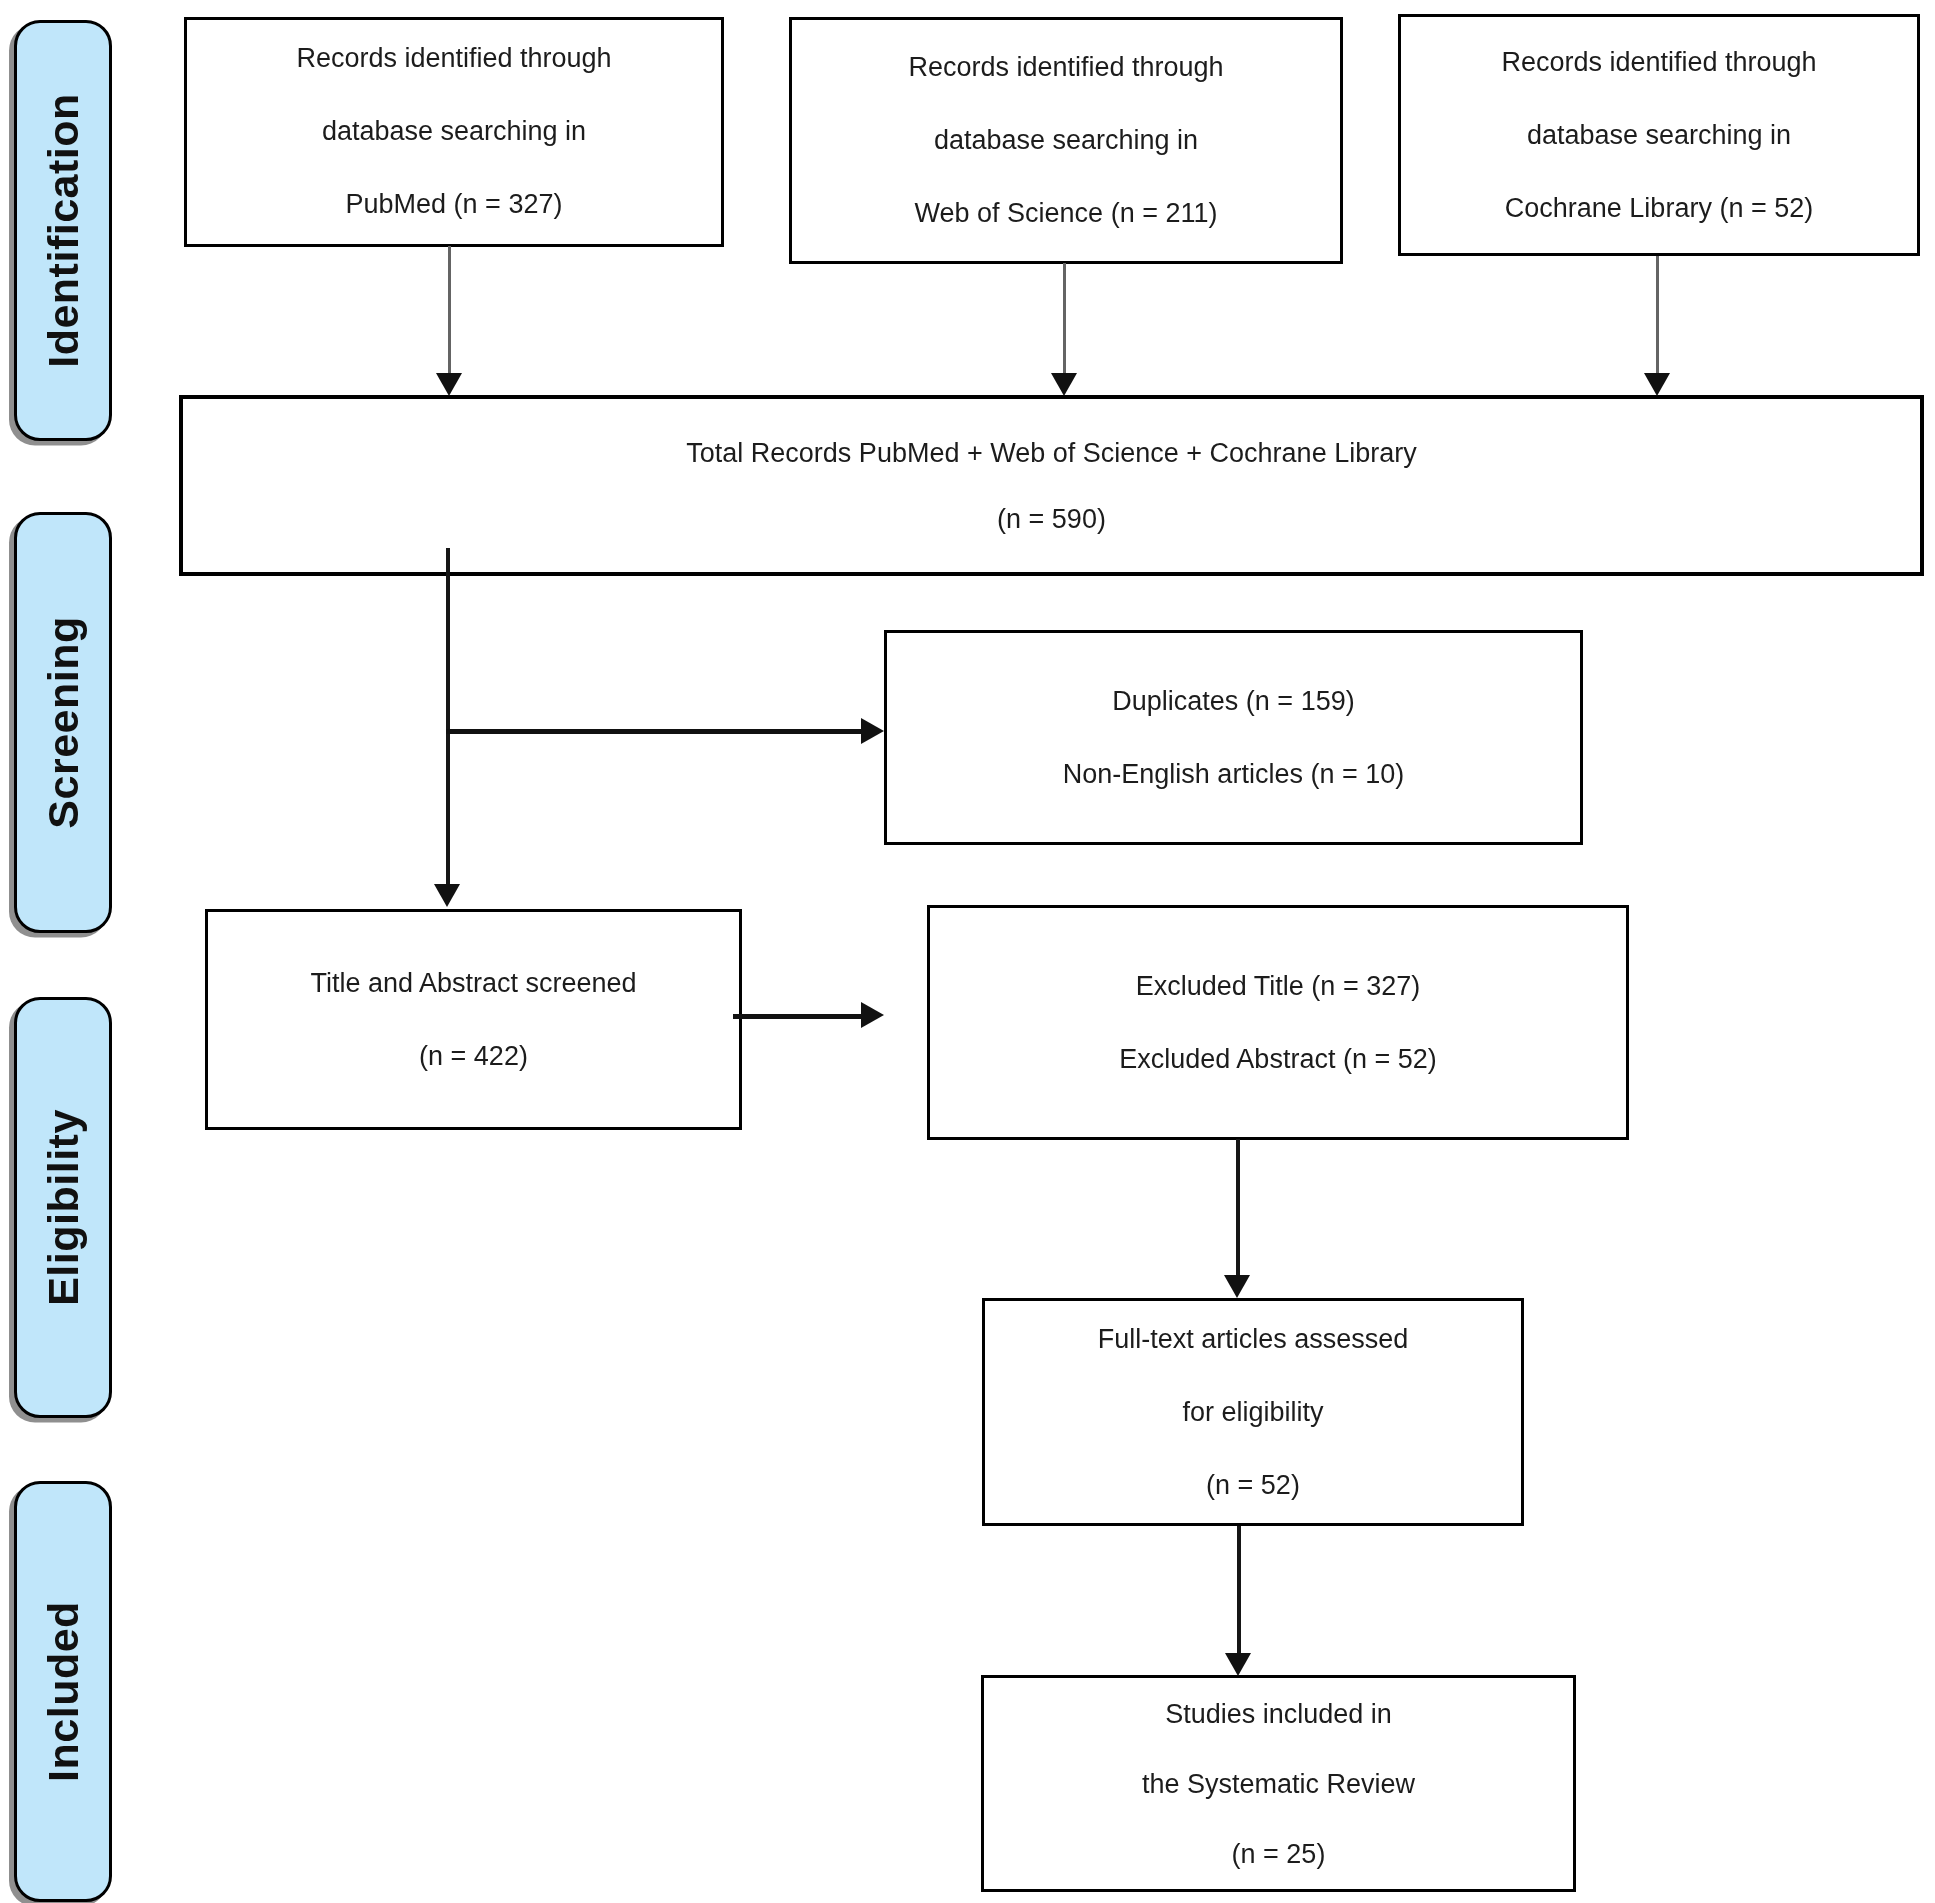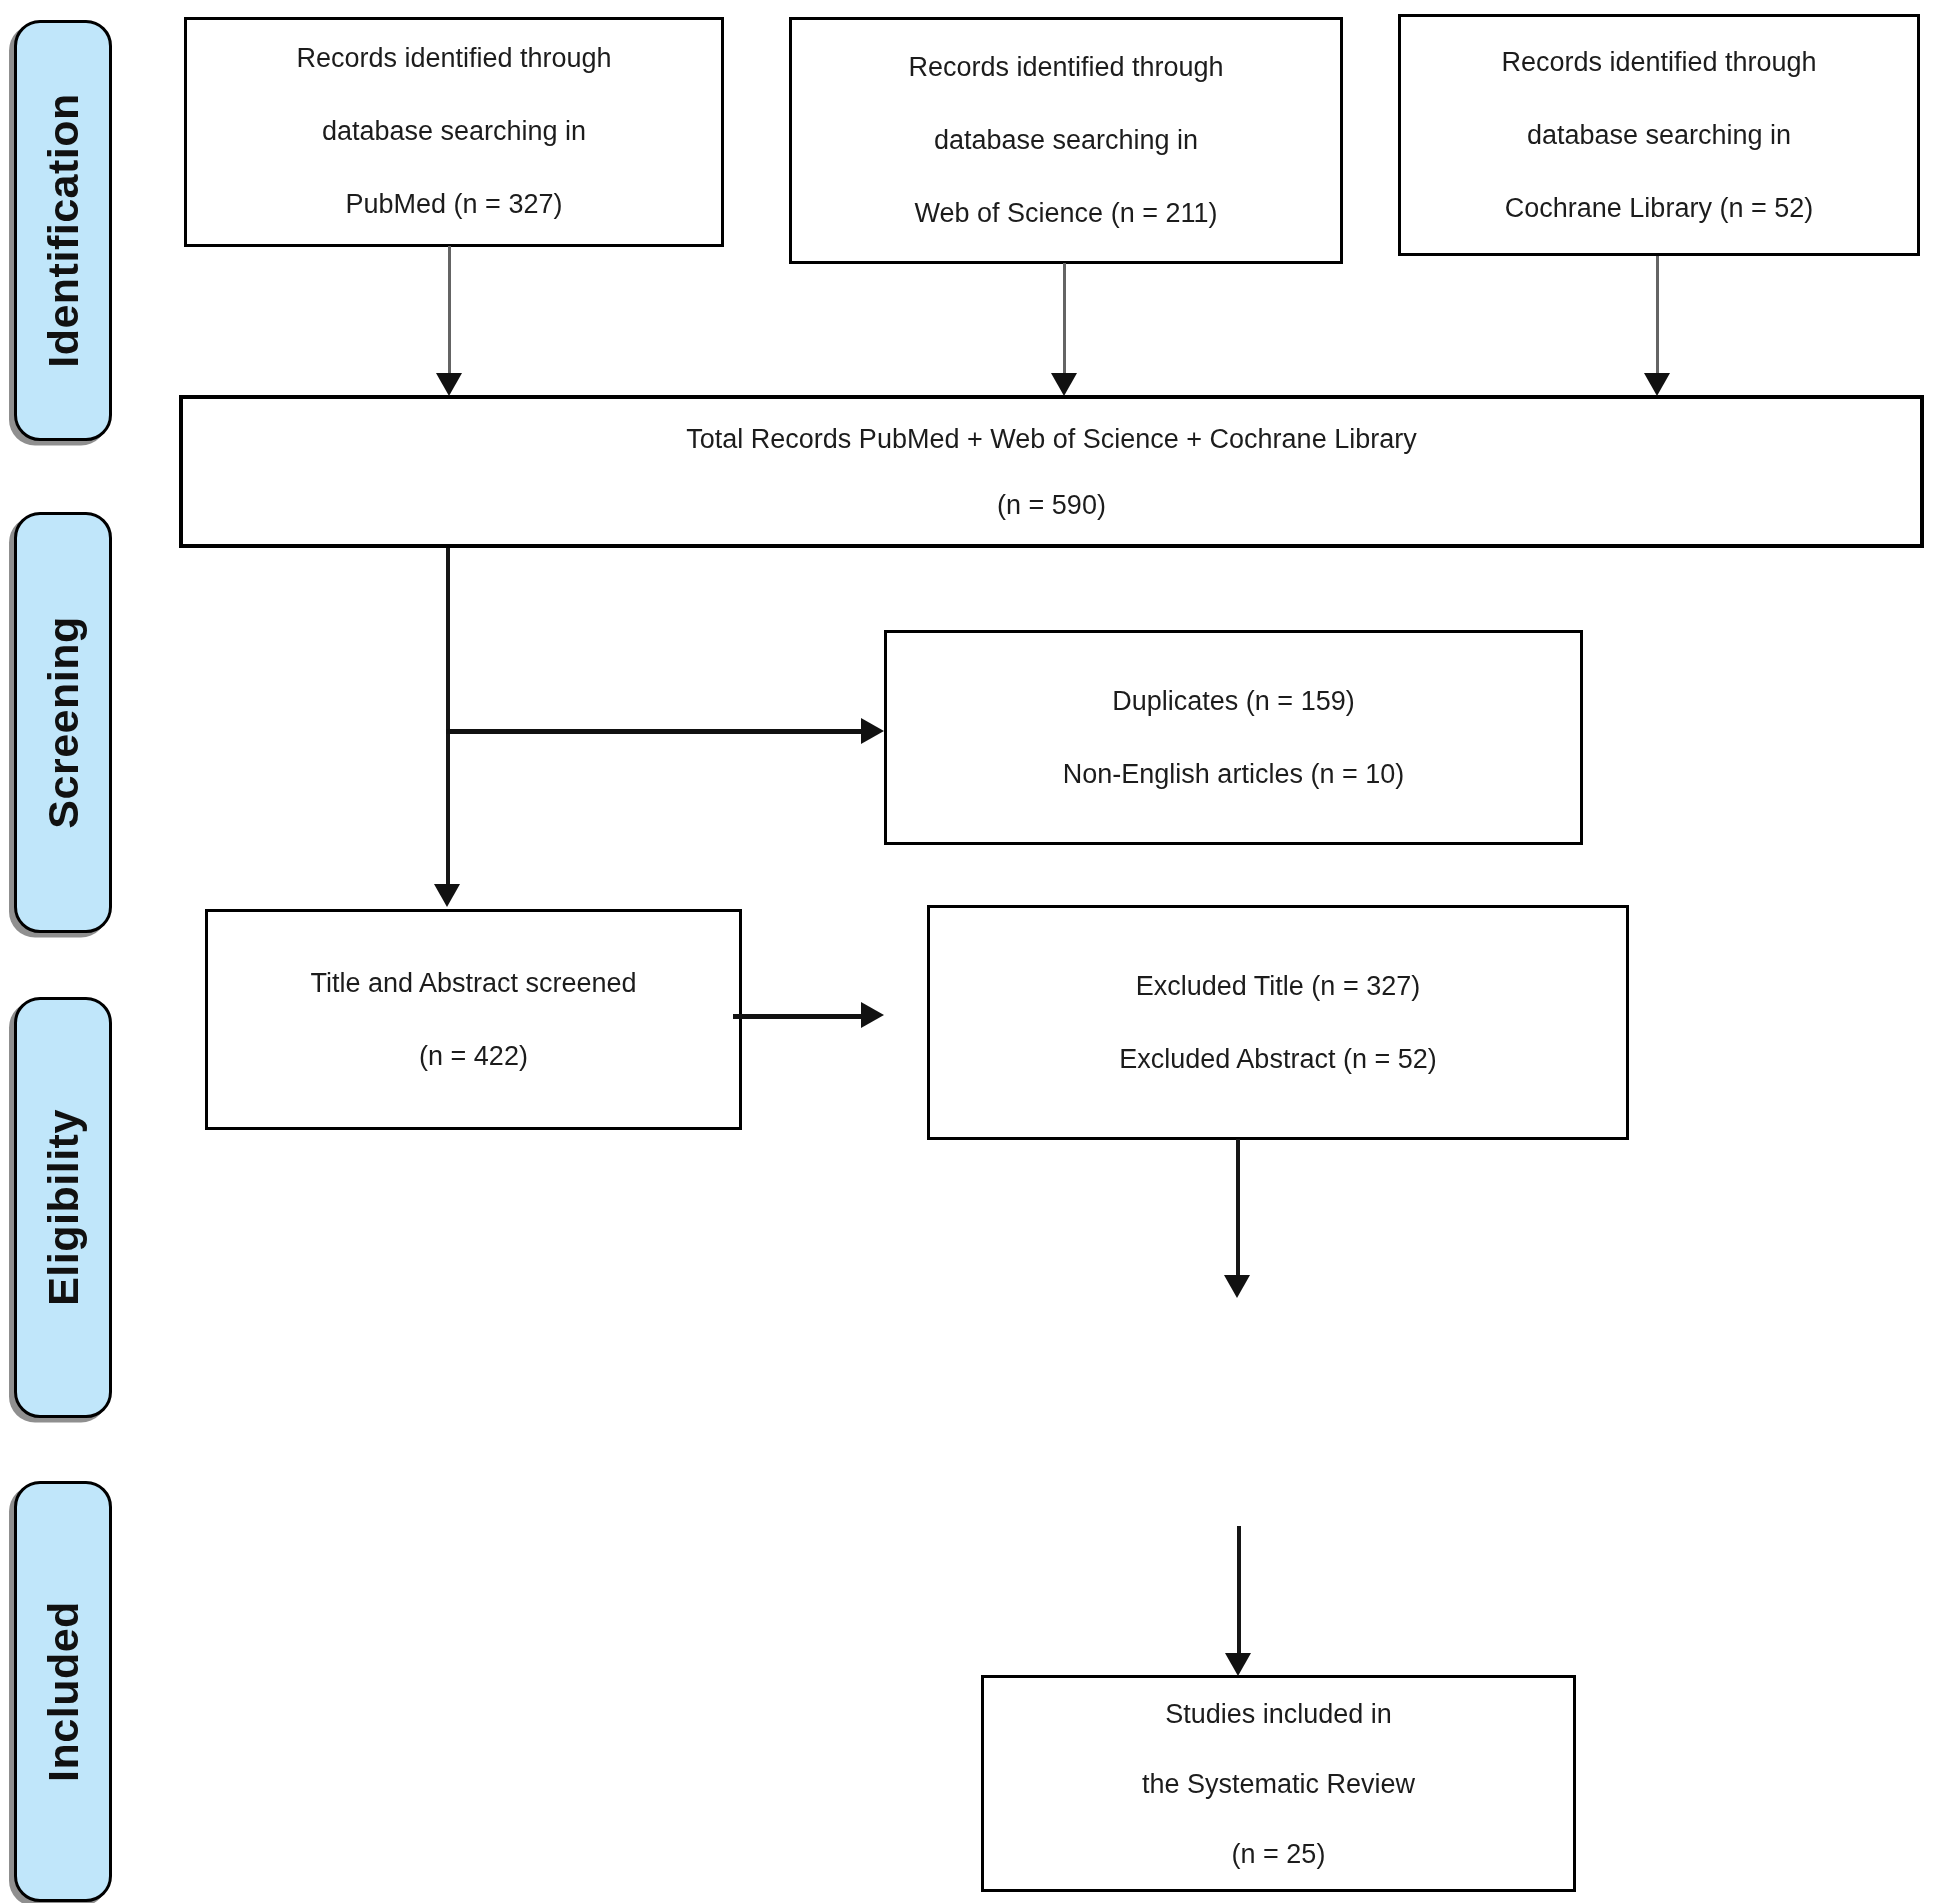--- a/index.html
+++ b/index.html
@@ -81,32 +81,35 @@
   <div class="fbox" style="left:184px;top:16.5px;width:540px;height:230px;">Records identified through
 database searching in
 PubMed (n = 327)</div>
   <div class="fbox" style="left:789px;top:16.5px;width:554px;height:247px;">Records identified through
 database searching in
 Web of Science (n = 211)</div>
   <div class="fbox" style="left:1398px;top:14px;width:522px;height:242px;">Records identified through
 database searching in
 Cochrane Library (n = 52)</div>
 
-  <div class="fbox total" style="left:179px;top:395px;width:1745px;height:153px;line-height:66px;">Total Records PubMed + Web of Science + Cochrane Library
+  <div class="fbox total" style="left:179px;top:395px;width:1745px;height:181px;line-height:66px;">Total Records PubMed + Web of Science + Cochrane Library
 (n = 590)</div>
 
   <div class="fbox" style="left:884px;top:630px;width:699px;height:215px;">Duplicates (n = 159)
 Non-English articles (n = 10)</div>
 
   <div class="fbox" style="left:195px;top:909px;width:537px;height:221px;margin-left:10px;">Title and Abstract screened
 (n = 422)</div>
 
   <div class="fbox" style="left:886px;top:905px;width:702px;height:235px;margin-left:41px;">Excluded Title (n = 327)
 Excluded Abstract (n = 52)</div>
 
+  <div class="fbox" style="left:982px;top:1298px;width:542px;height:228px;">Full-text articles assessed
+for eligibility
+(n = 52)</div>
 
   <div class="fbox" style="left:981px;top:1675px;width:595px;height:217px;line-height:70px;">Studies included in
 the Systematic Review
 (n = 25)</div>
 
   <div>
     <div class="stem-v light" style="left:448px;top:246px;height:131px;"></div>
     <div class="head-down" style="left:436px;top:373px;"></div>
   </div>
 

